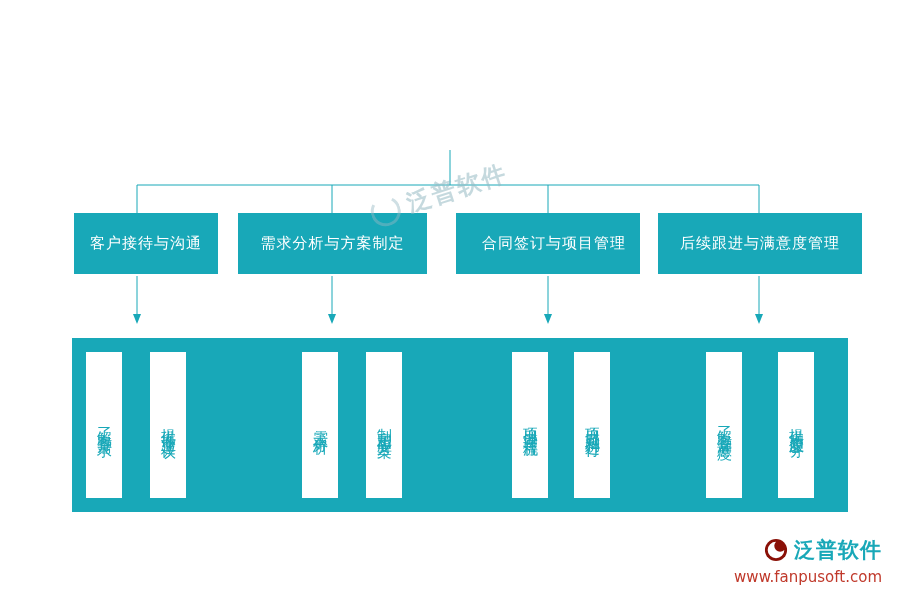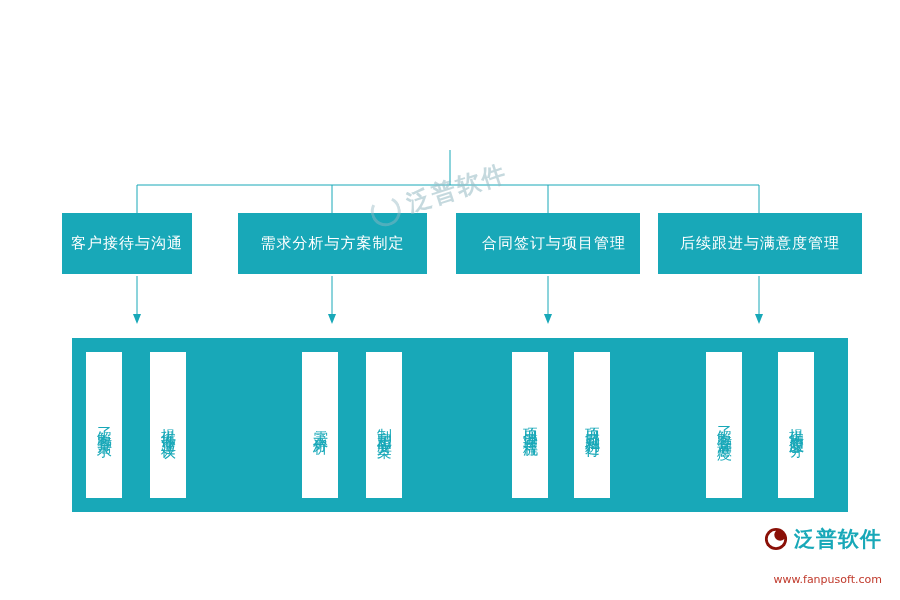--- a/index.html
+++ b/index.html
@@ -88,23 +88,23 @@
     display:flex;align-items:center;justify-content:flex-end;gap:6px;
   }
   .footer-brand .brand-text{
     color:var(--teal);
     font-size:21px;
     font-weight:bold;
     font-family:"DejaVu Serif","Liberation Serif",serif;
     letter-spacing:1px;
   }
   .footer-url{
-    font-size:11px;
+    font-size:15px;
     color:var(--url_red);
-    margin-top:20px;
+    margin-top:4px;
   }
 </style>
 </head>
 <body>
 
 <div class="canvas">
 
 
   <svg class="connectors" width="900" height="600" viewBox="0 0 900 600">
     <g stroke="#18a8b8" stroke-width="1" fill="none">
@@ -120,21 +120,21 @@
       <line x1="759" y1="276" x2="759" y2="314"></line>
     </g>
     <g fill="#18a8b8">
       <polygon points="133,314 141,314 137,324"></polygon>
       <polygon points="328,314 336,314 332,324"></polygon>
       <polygon points="544,314 552,314 548,324"></polygon>
       <polygon points="755,314 763,314 759,324"></polygon>
     </g>
   </svg>
 
-  <div class="branch-box" style="left:62px;width:130px;">
+  <div class="branch-box" style="left:74px;width:144px;">
     <span>客户接待与沟通</span>
   </div>
   <div class="branch-box" style="left:238px;width:189px;">
     <span>需求分析与方案制定</span>
   </div>
   <div class="branch-box" style="left:456px;width:184px;padding-left:12px;">
     <span>合同签订与项目管理</span>
   </div>
   <div class="branch-box" style="left:658px;width:204px;">
     <span>后续跟进与满意度管理</span>

